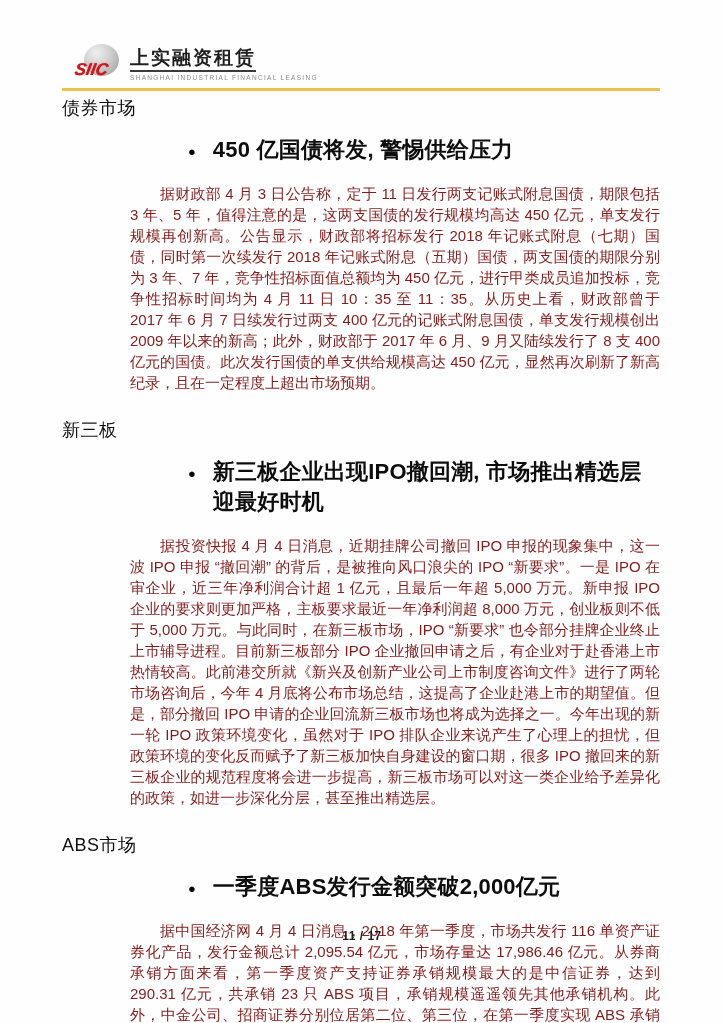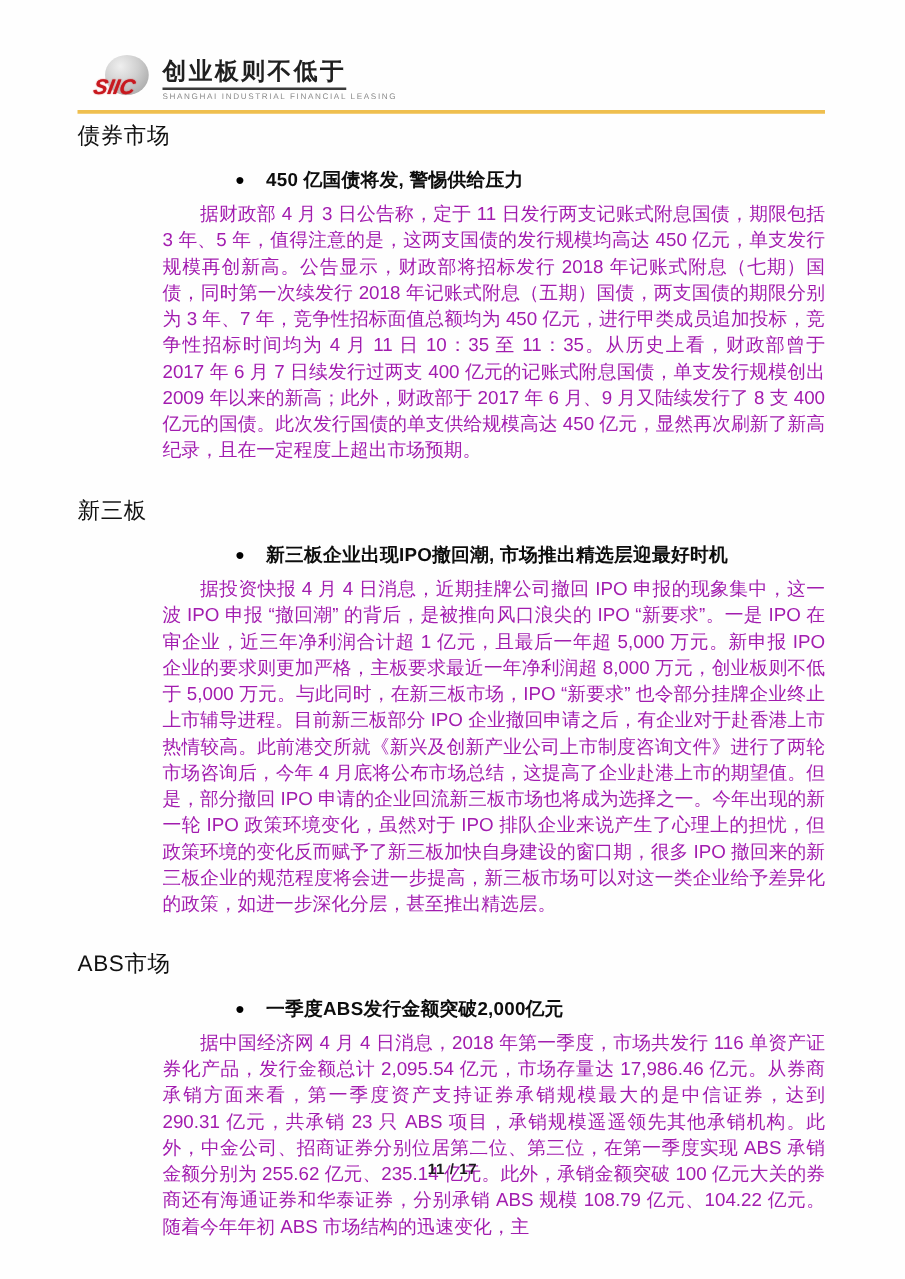--- a/index.html
+++ b/index.html
@@ -63,29 +63,29 @@
   .section + .section .section-heading { margin-top: 25px; }
   .bullet-row {
     display: flex; align-items: baseline;
     margin: 15px 0 0 126px;
   }
   .bullet-dot {
     font-size: 13px; line-height: 1; color: #000;
     margin-right: 17px; position: relative; top: -1px;
   }
   .bullet-headline {
-    font-size: 15px; font-weight: bold; color: #0d0d0d;
+    font-size: 22px; font-weight: bold; color: #0d0d0d;
     letter-spacing: 0.2px;
   }
   .section-paragraph {
-    margin: 7px 0 0 68px;
+    margin: 18px 0 0 68px;
     width: 530px;
     font-size: 15px;
     line-height: 21px;
-    color: #a21caf;
+    color: #7f1d1d;
     text-align: justify;
     text-indent: 2em;
   }
 
   
   .footer {
     position: absolute; left: 0; top: 926px;
     width: 100%; text-align: center;
   }
   .page-indicator {
@@ -99,21 +99,21 @@
 <div class="page">
   <div class="content">
 
     <header class="header">
       <div class="logo">
         <div class="logo-mark">
           <span class="logo-sphere"></span>
           <span class="logo-siic">SIIC</span>
         </div>
         <div class="logo-text">
-          <div class="logo-name-cn">创业板则不低于</div>
+          <div class="logo-name-cn">上实融资租赁</div>
           <div class="logo-name-en">SHANGHAI INDUSTRIAL FINANCIAL LEASING</div>
         </div>
       </div>
       <div class="gold-rule"></div>
     </header>
 
     <section class="section">
       <h2 class="section-heading">债券市场</h2>
       <div class="bullet-row">
         <span class="bullet-dot">●</span>

